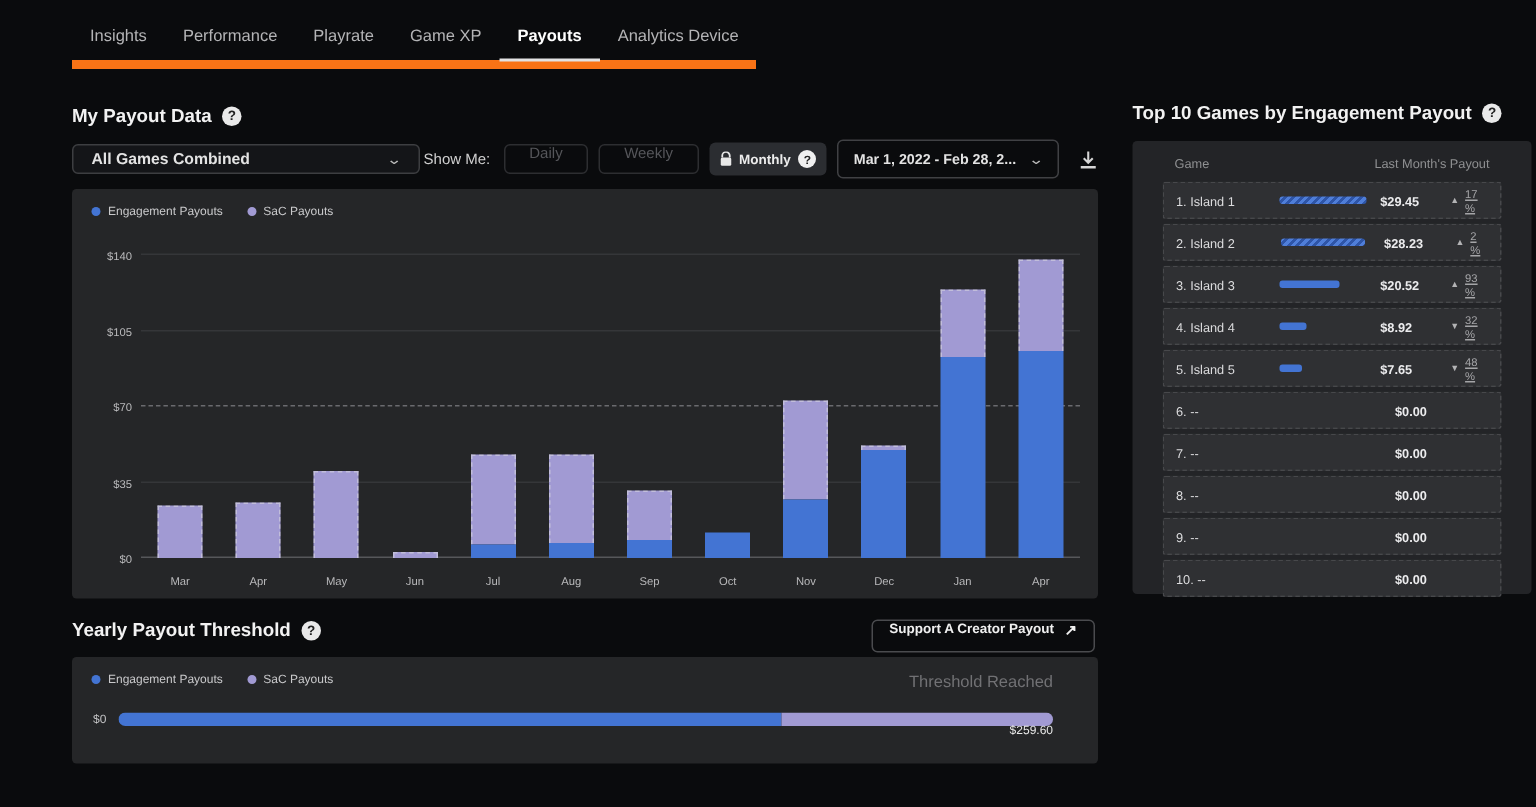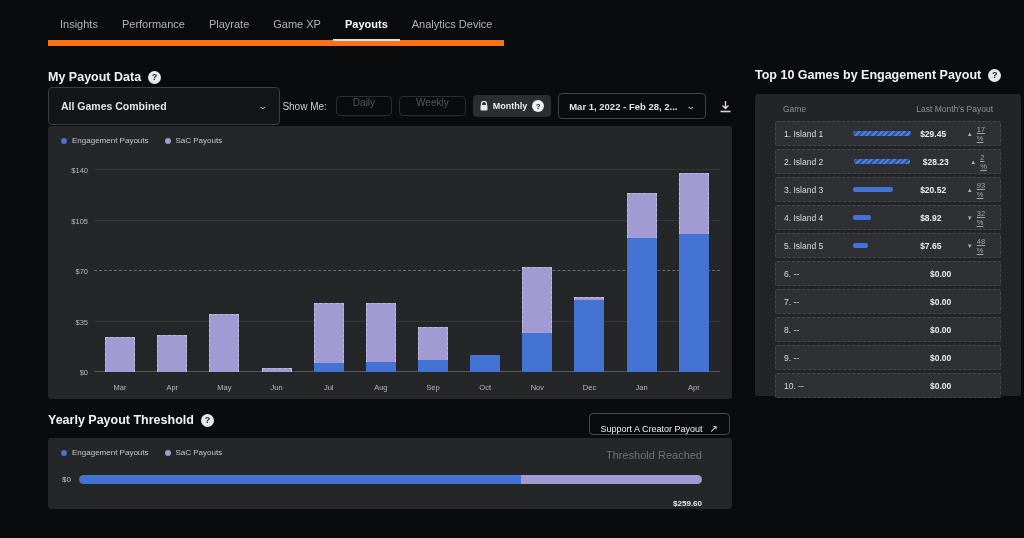--- a/index.html
+++ b/index.html
@@ -10,21 +10,21 @@
   .nav { position:absolute; left:48px; top:10px; display:flex; border-bottom:6px solid #f97316; }
   .nav .tab { font-size:11px; color:#b4b4b6; padding:8px 12px 9px; cursor:pointer; border-bottom:2px solid transparent; margin-bottom:-1px; white-space:nowrap; }
   .nav .tab.active { color:#ffffff; font-weight:bold; border-bottom-color:#e3e3e3; }
 
   
   .sec-title { position:absolute; display:flex; align-items:center; gap:7px; font-size:12.5px; font-weight:bold; color:#f2f2f2; }
   .qbadge { width:13px; height:13px; border-radius:50%; background:#e9e9e9; color:#222; font-size:9px; font-weight:bold; display:inline-flex; align-items:center; justify-content:center; line-height:1; }
 
   
   .controls { position:absolute; left:48px; top:93px; width:684px; height:26px; display:flex; align-items:center; }
-  .dropdown { width:232px; height:38px; border:1px solid #3d3e41; border-radius:4px; background:#141518; display:flex; align-items:center; justify-content:space-between; padding:0 12px; cursor:pointer; }
+  .dropdown { width:232px; height:20px; border:1px solid #3d3e41; border-radius:4px; background:#141518; display:flex; align-items:center; justify-content:space-between; padding:0 12px; cursor:pointer; }
   .dropdown .val { font-size:10.5px; font-weight:bold; color:#e3e3e3; }
   .chev { font-size:9px; color:#bdbdbd; transform:scaleX(1.4); }
   .ctrl-right { margin-left:auto; display:flex; align-items:center; gap:7px; }
   .showme { font-size:10px; color:#cfcfcf; margin-right:2px; }
   .gran-btn { height:20px; border:1px solid #2d2e31; border-radius:4px; background:transparent; color:#55565a; font-size:10px; padding:0 16px; display:flex; align-items:flex-start; cursor:default; }
   .gran-active { height:22px; border:none; border-radius:4px; background:#2b2d31; color:#ececec; font-size:9px; font-weight:bold; padding:0 7px; display:flex; align-items:center; gap:5px; cursor:pointer; }
   .lock-icon svg { display:block; }
   .q-mini { width:12px; height:12px; border-radius:50%; background:#f0f0f0; color:#222; font-size:8px; font-weight:bold; display:inline-flex; align-items:center; justify-content:center; }
   .datebox { height:26px; border:1px solid #404144; border-radius:4px; display:flex; align-items:center; gap:10px; padding:0 10px; cursor:pointer; }
   .datebox .val { font-size:9.5px; font-weight:bold; color:#e3e3e3; white-space:nowrap; }
@@ -41,27 +41,27 @@
   .gridline.dashed { border-top:1px dashed #6a6a6e; }
   .gridline.axis { border-top:1px solid #56575a; }
   .gridline .tick { position:absolute; left:-40px; top:-4px; width:34px; text-align:right; font-size:7.5px; color:#b9b9bb; }
   .bars { position:absolute; left:0; right:0; top:0; bottom:0; display:flex; justify-content:space-around; align-items:flex-end; }
   .bar { width:30px; display:flex; flex-direction:column; justify-content:flex-end; }
   .seg-sac { border:1px dashed rgba(225,225,225,0.5); border-bottom:none; }
   .xlabels { position:absolute; left:46px; right:12px; bottom:7px; display:flex; justify-content:space-around; }
   .xlabels span { font-size:7.5px; color:#b9b9bb; width:30px; text-align:center; }
 
   
-  .sac-btn { position:absolute; right:294px; top:413px; height:22px; border:1px solid #4a4b4e; border-radius:4px; background:transparent; color:#f0f0f0; font-size:9px; font-weight:normal; display:flex; align-items:flex-end; gap:7px; padding:0 11px; cursor:pointer; }
+  .sac-btn { position:absolute; right:294px; top:413px; height:22px; border:1px solid #4a4b4e; border-radius:4px; background:transparent; color:#f0f0f0; font-size:9px; font-weight:bold; display:flex; align-items:flex-start; gap:7px; padding:0 11px; cursor:pointer; }
   .thr-panel { position:absolute; left:48px; top:438px; width:684px; height:71px; background:#252628; border-radius:3px; }
   .thr-status { position:absolute; right:30px; top:11px; font-size:11px; color:#717174; }
   .thr-row { position:absolute; left:14px; right:30px; top:37px; display:flex; align-items:center; gap:8px; }
   .thr-zero { font-size:8px; color:#c4c4c6; }
   .thr-bar { flex:1; height:9px; border-radius:5px; overflow:hidden; display:flex; }
-  .thr-total { position:absolute; right:30px; top:61px; font-size:8px; font-weight:bold; color:#e9e9e9; }
+  .thr-total { position:absolute; right:30px; top:44px; font-size:8px; font-weight:normal; color:#e9e9e9; }
 
   
   .top-panel { position:absolute; left:755px; top:94px; width:266px; height:302px; background:#232427; border-radius:3px; padding:7px 20px; }
   .top-head { display:flex; justify-content:space-between; padding:3px 8px 7px; }
   .top-head span { font-size:8.5px; color:#8f9092; }
   .grow { display:flex; align-items:center; height:25px; margin-bottom:3px; background:#2f3033; border:1px dashed #47484b; border-radius:2px; padding:0 8px; cursor:pointer; }
   .grow .nm { width:74px; font-size:8.5px; color:#dcdcde; white-space:nowrap; overflow:hidden; }
   .grow .barzone { width:72px; display:flex; align-items:center; }
   .grow .gbar { height:5px; border-radius:2px; background:#4374d3; }
   .grow .gbar.hatched { background:repeating-linear-gradient(135deg,#4f7ed9 0px,#4f7ed9 2px,#2e55a8 2px,#2e55a8 4px); }

